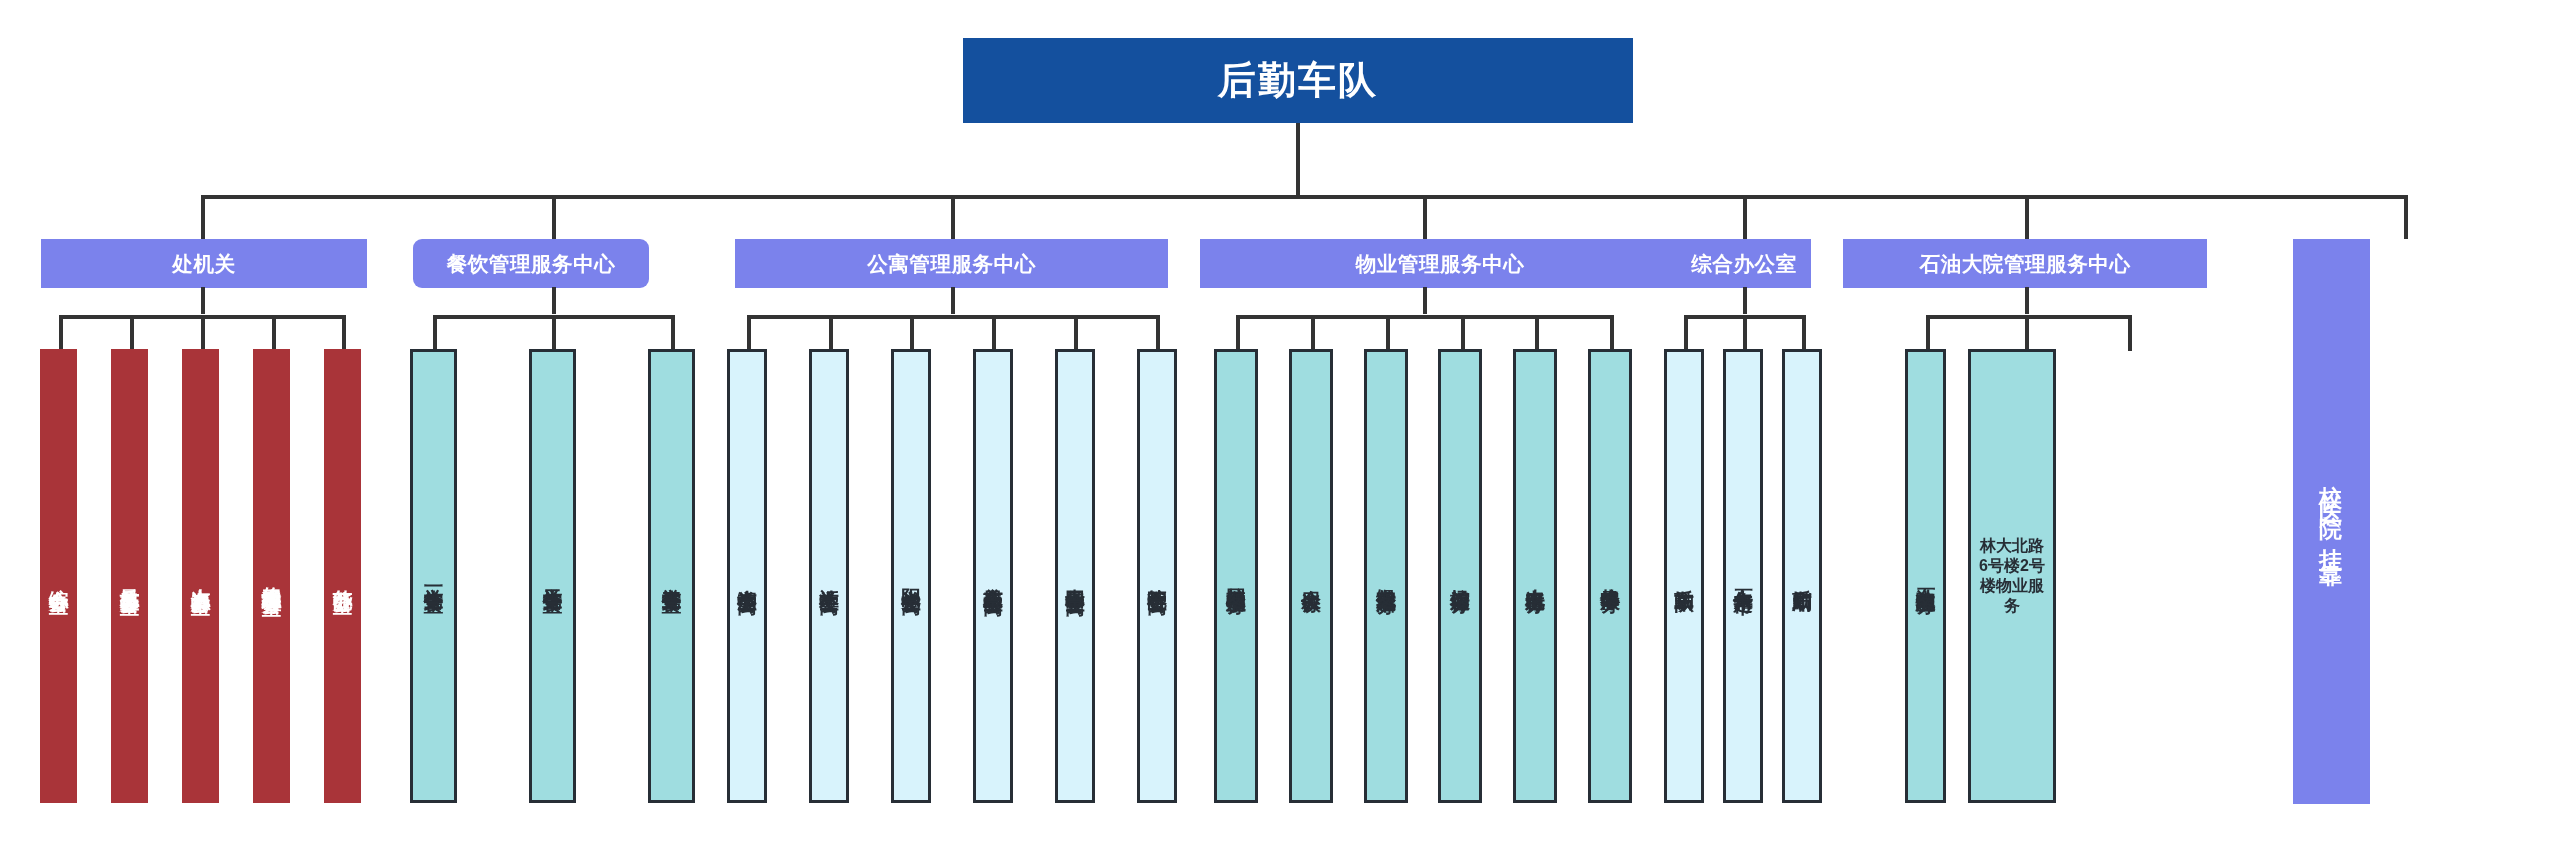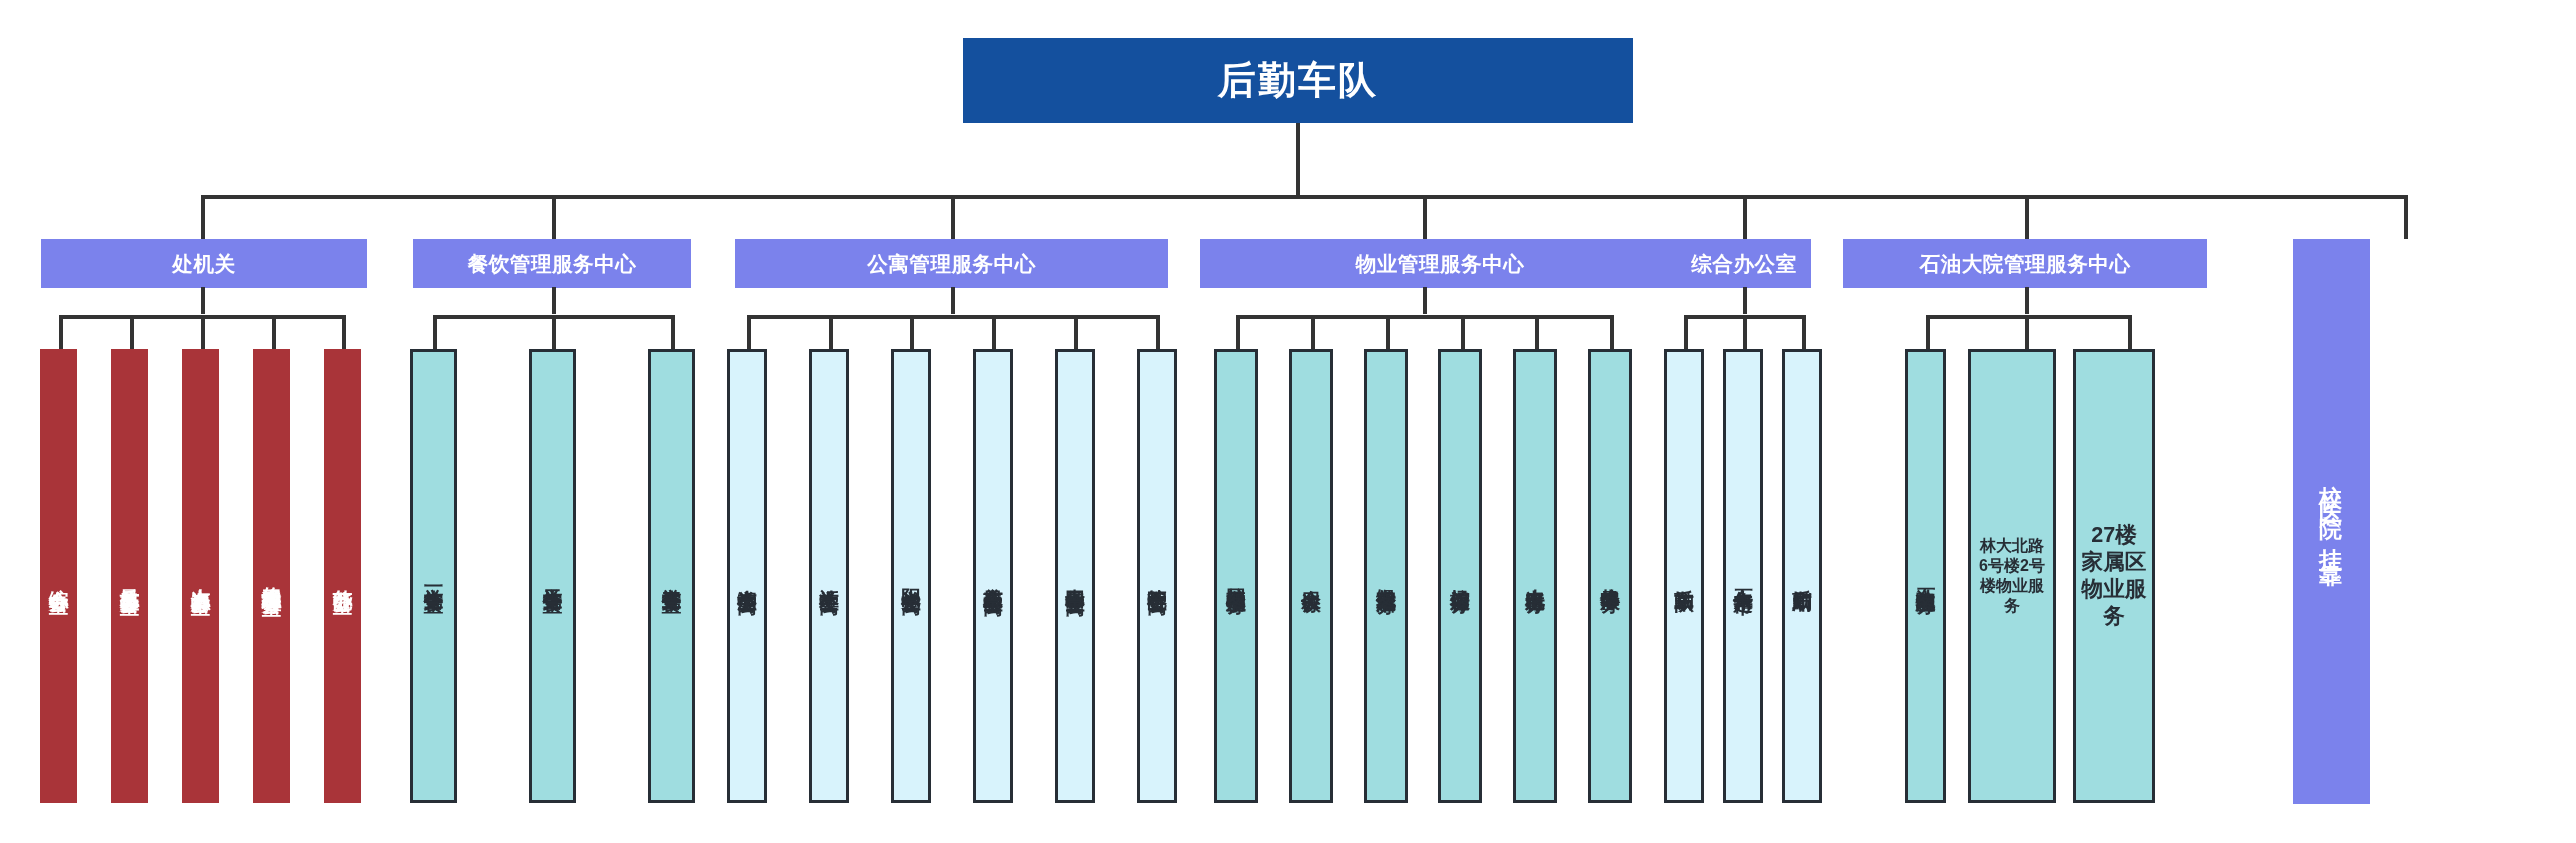--- a/index.html
+++ b/index.html
@@ -81,21 +81,21 @@
 
   <div class="line-v" style="left:201px;top:195px;height:44px;"></div>
   <div class="line-v" style="left:552px;top:195px;height:44px;"></div>
   <div class="line-v" style="left:951px;top:195px;height:44px;"></div>
   <div class="line-v" style="left:1423px;top:195px;height:44px;"></div>
   <div class="line-v" style="left:1743px;top:195px;height:44px;"></div>
   <div class="line-v" style="left:2025px;top:195px;height:44px;"></div>
   <div class="line-v" style="left:2404px;top:195px;height:44px;"></div>
 
   <div class="dept" style="left:41px;width:326px;">处机关</div>
-  <div class="dept" style="left:413px;width:278px;">餐饮管理服务中心</div>
+  <div class="dept" style="left:413px;width:236px;border-radius:9px;">餐饮管理服务中心</div>
   <div class="dept" style="left:735px;width:433px;">公寓管理服务中心</div>
   <div class="dept" style="left:1200px;width:480px;">物业管理服务中心</div>
   <div class="dept" style="left:1677px;width:134px;">综合办公室</div>
   <div class="dept" style="left:1843px;width:364px;">石油大院管理服务中心</div>
 
   <div class="line-v" style="left:201px;top:287px;height:27px;"></div>
   <div class="line-h" style="left:59px;top:315px;width:285px;"></div>
   <div class="line-v" style="left:59px;top:315px;height:36px;"></div>
   <div class="line-v" style="left:130px;top:315px;height:36px;"></div>
   <div class="line-v" style="left:201px;top:315px;height:36px;"></div>
@@ -161,18 +161,17 @@
   <div class="leaf pale" style="left:1782px;top:349px;width:40px;height:454px;">后勤印刷厂</div>
 
   <div class="line-v" style="left:2025px;top:287px;height:27px;"></div>
   <div class="line-h" style="left:1926px;top:315px;width:206px;"></div>
   <div class="line-v" style="left:1926px;top:315px;height:36px;"></div>
   <div class="line-v" style="left:2025px;top:315px;height:36px;"></div>
   <div class="line-v" style="left:2128px;top:315px;height:36px;"></div>
 
   <div class="leaf mint" style="left:1905px;top:349px;width:41px;height:454px;">石油大院物业服务</div>
   <div class="leaf mint mixed" style="left:1968px;top:349px;width:88px;height:454px;font-size:16px;letter-spacing:0;writing-mode:horizontal-tb;display:flex;align-items:center;justify-content:center;line-height:1.25;padding:0 5.2px;">林大北路6号楼2号楼物业服务</div>
-  <div class="leaf mint mixed" style="left:2073px;top:349px;width:82px;height:454px;font-size:21.6px;letter-spacing:0;writing-mode:horizontal-tb;display:flex;align-items:center;justify-content:center;line-height:1.25;padding:0 5.2px;">27楼家属区物业服务</div>
 
   <div class="clinic" style="left:2293px;top:239px;width:77px;height:565px;">校医院（挂靠）</div>
 
 </div>
 
 
 </body></html>

